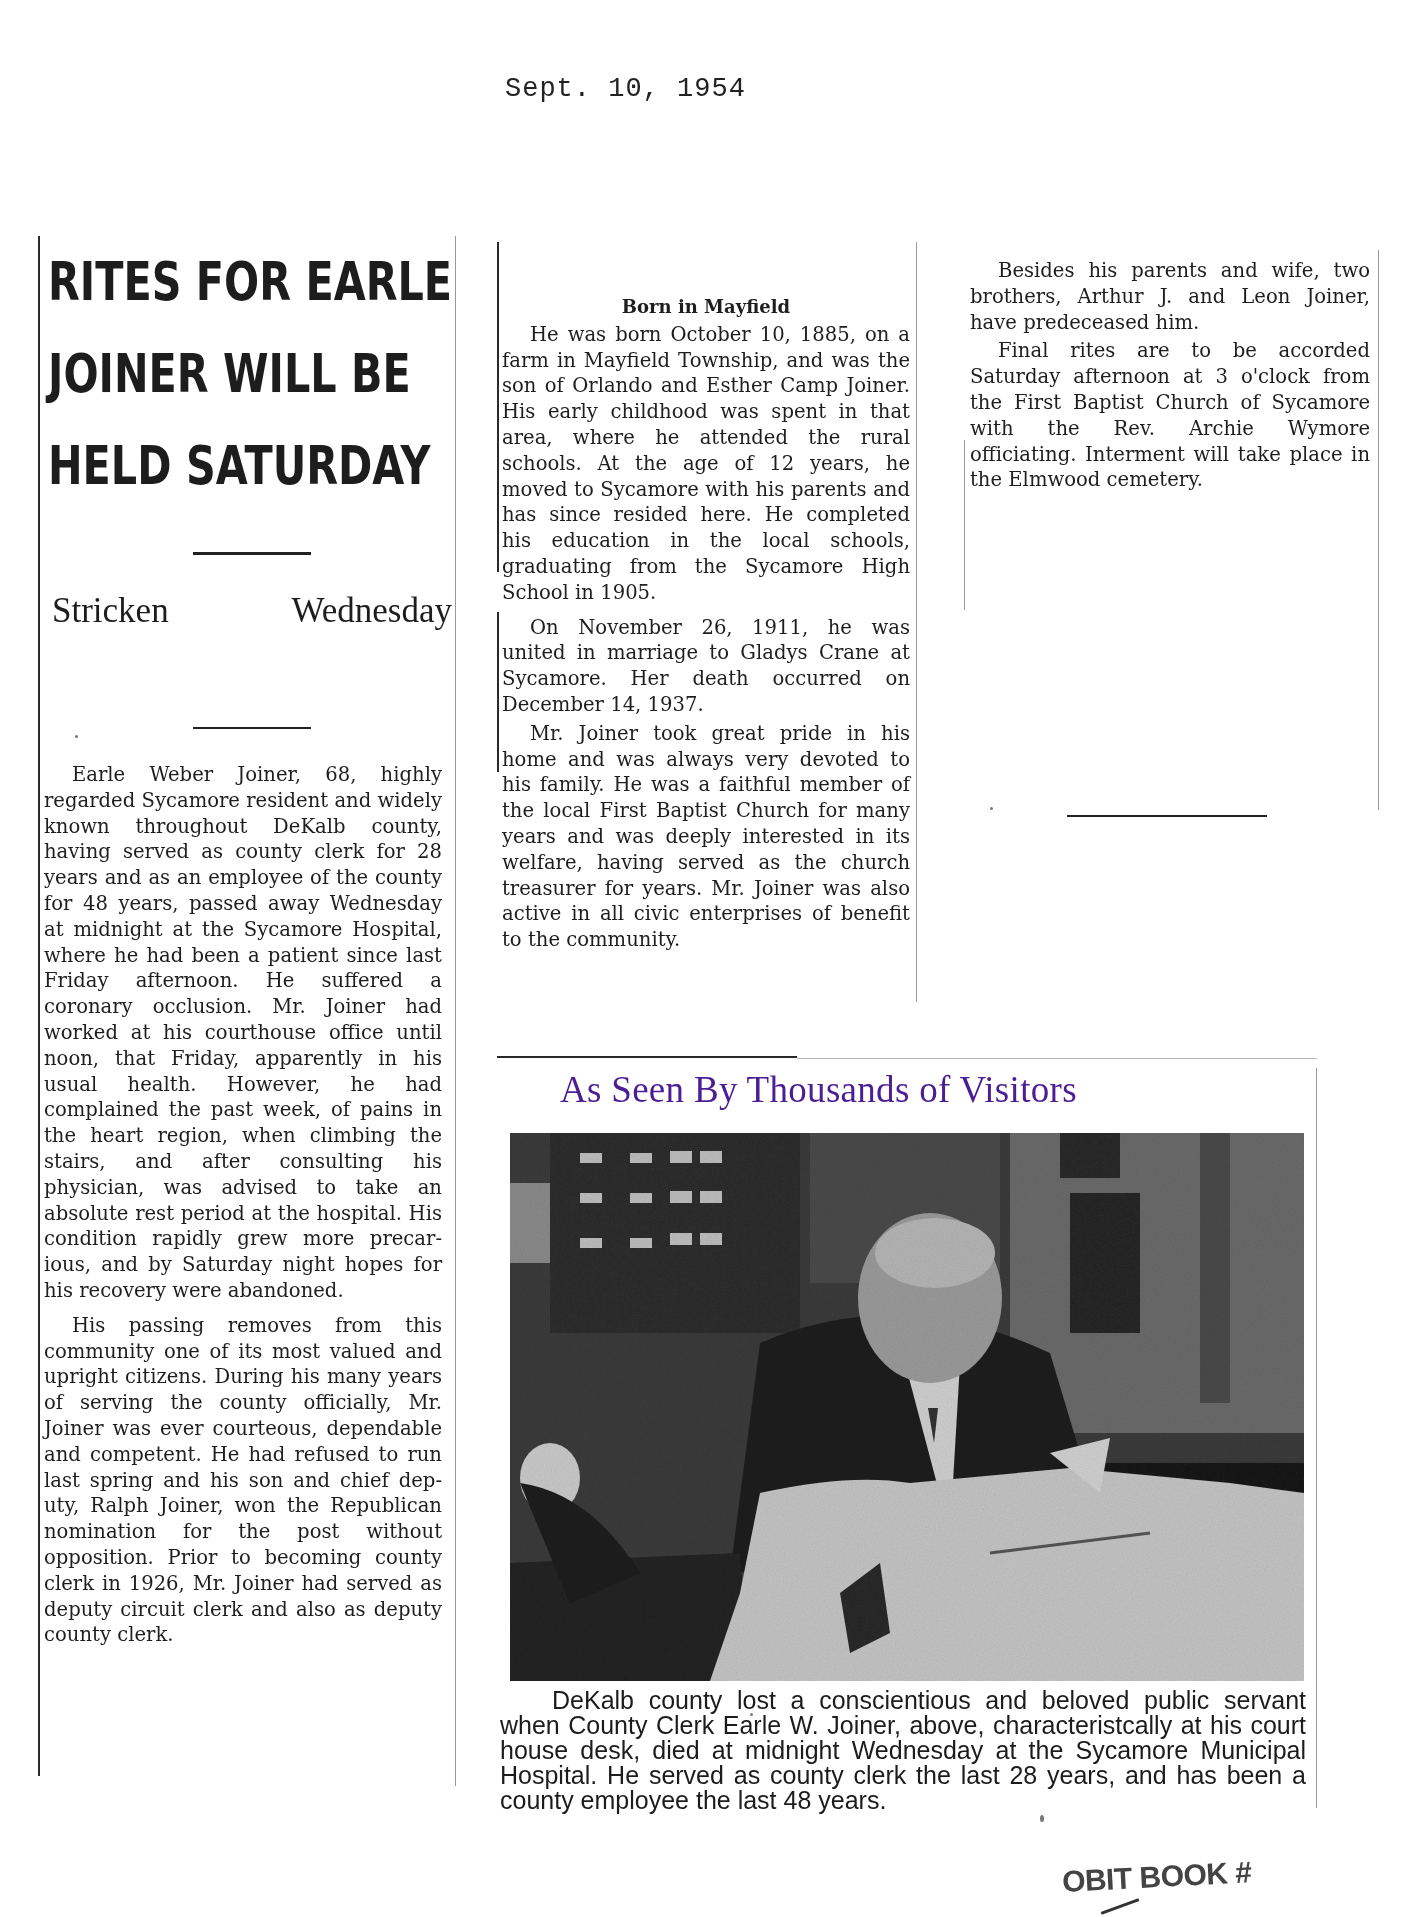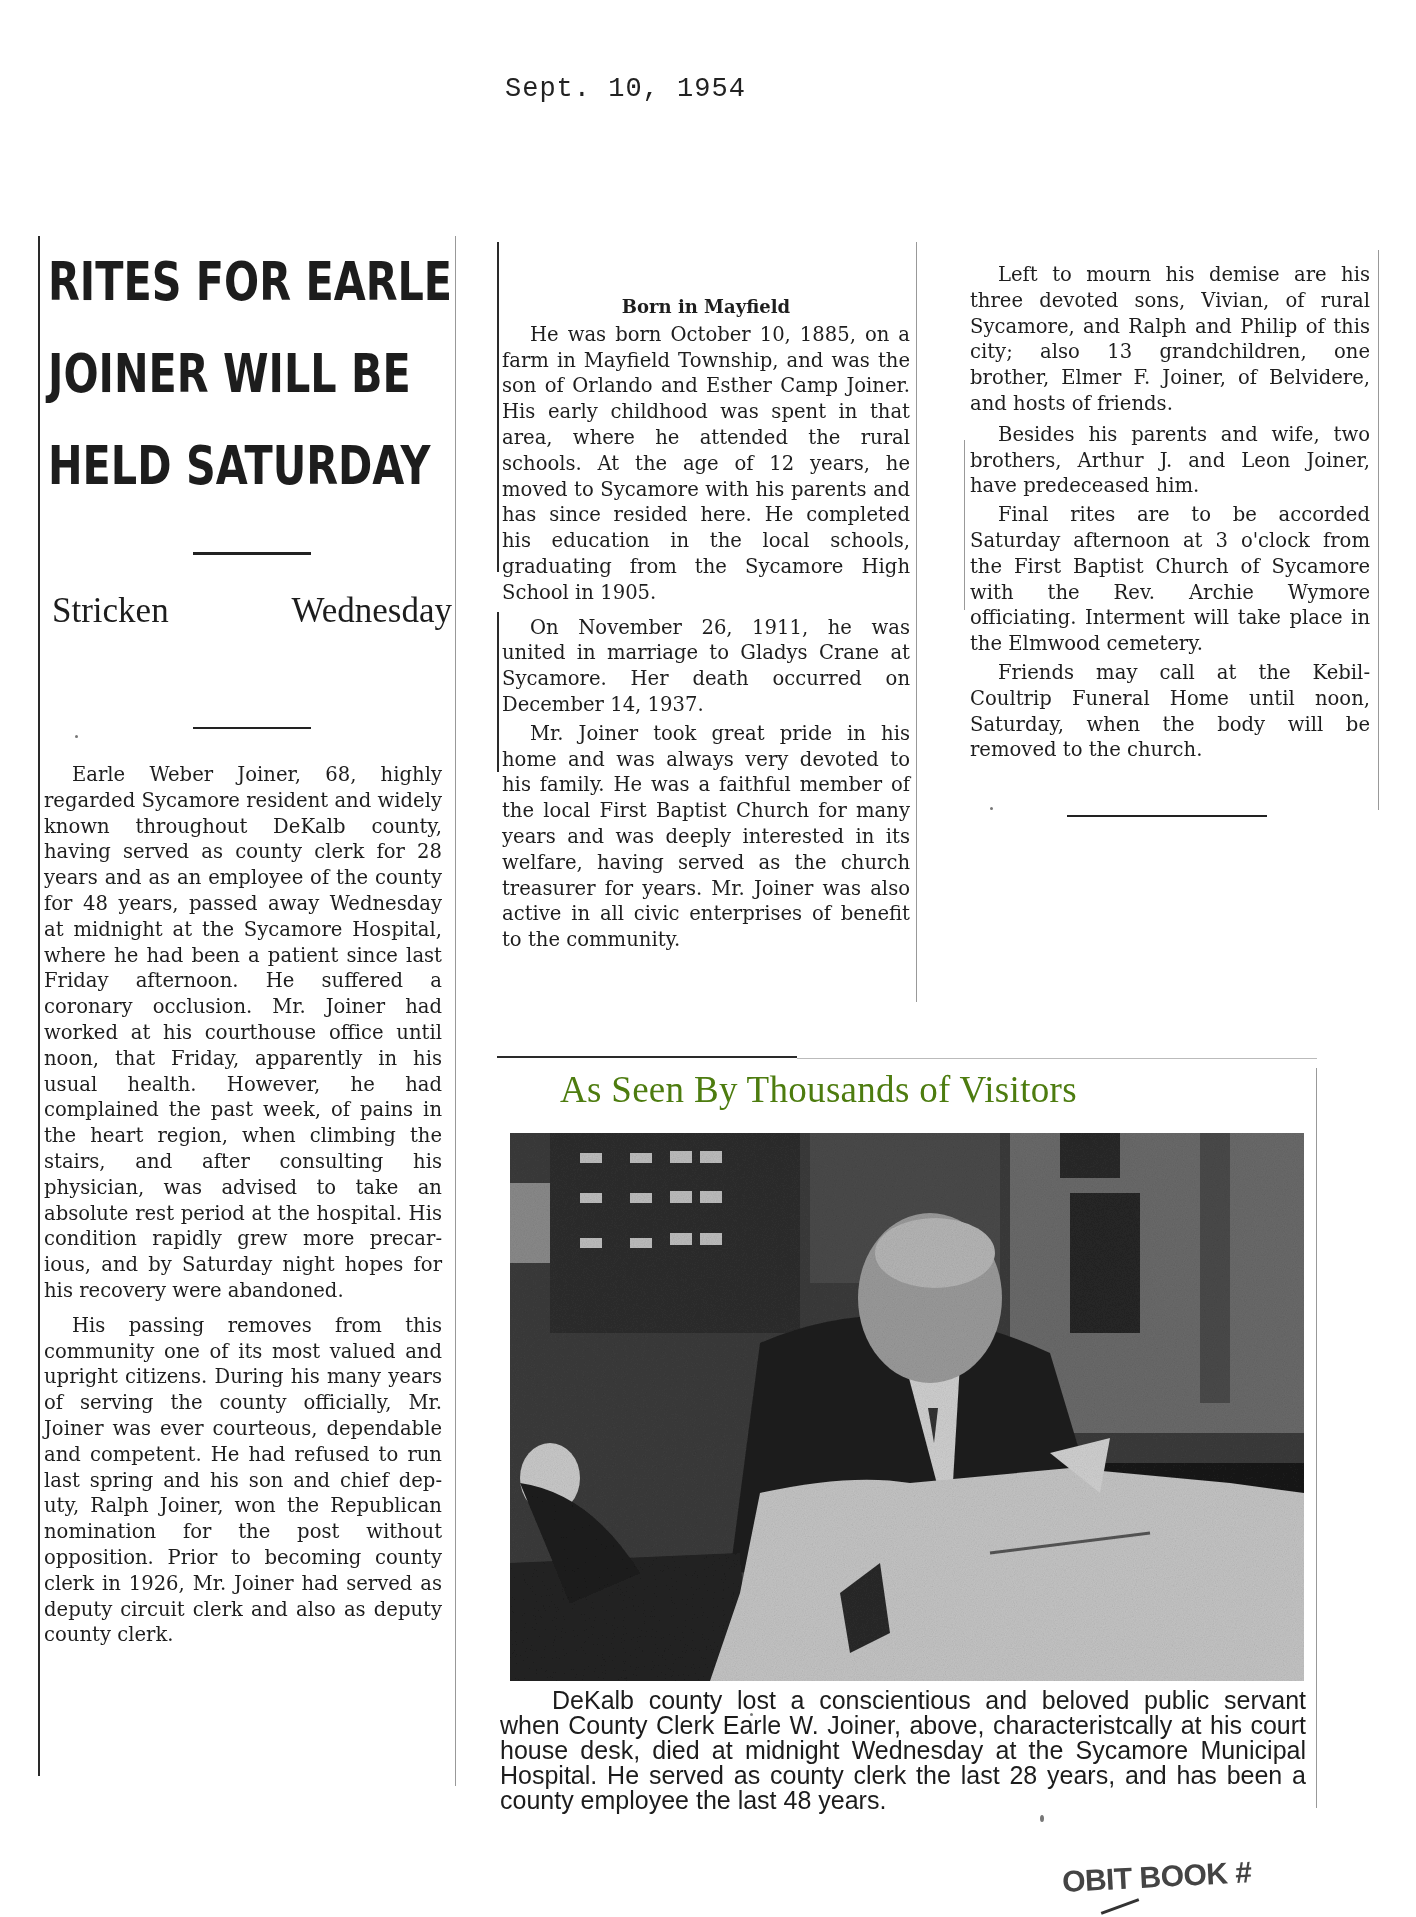--- a/index.html
+++ b/index.html
@@ -12,21 +12,21 @@
   .headline div { white-space: nowrap; }
   .short-rule { height: 3px; background: #222; }
   .subhead { left: 48px; top: 582px; width: 408px; font-family: "Liberation Serif", "DejaVu Serif", serif; font-size: 35px; line-height: 57px; color: #1d1d1d; text-align: right; }
   .subhead .l1 { display: flex; justify-content: space-between; padding: 0 4px; }
   .body-text { font-family: "DejaVu Serif", "Liberation Serif", serif; font-size: 19.6px; line-height: 25.8px; color: #1e1e1e; text-align: justify; hyphens: manual; }
   .body-text p { margin: 0 0 9px 0; text-indent: 28px; }
   .col1 { left: 44px; top: 762px; width: 398px; }
   .col2 { left: 502px; top: 248px; width: 408px; }
   .col3 { left: 970px; top: 262px; width: 400px; }
   .section-head { font-family: "DejaVu Serif", serif; font-weight: bold; font-size: 18px; text-align: center; margin-bottom: 2px; text-indent: 0; margin-top: 46px; }
-  .photo-head { left: 560px; top: 1068px; font-family: "Liberation Serif", "DejaVu Serif", serif; font-size: 37px; color: #4d7c0f; letter-spacing: 0.3px; }
+  .photo-head { left: 560px; top: 1068px; font-family: "Liberation Serif", "DejaVu Serif", serif; font-size: 37px; color: #4c1d95; letter-spacing: 0.3px; }
   .photo { left: 510px; top: 1133px; width: 794px; height: 548px; background: #3a3a3a; overflow: hidden; }
   .caption { left: 500px; top: 1688px; width: 806px; font-family: "Liberation Sans", sans-serif; font-size: 25px; line-height: 25px; color: #1c1c1c; text-align: justify; transform: scaleX(1); }
   .caption p { margin: 0; text-indent: 52px; }
   .stamp { left: 1063px; top: 1865px; font-family: "Liberation Sans", sans-serif; font-weight: bold; font-size: 30px; color: #444; transform: rotate(-3deg); transform-origin: left bottom; letter-spacing: -0.5px; }
   .speck { position: absolute; background: #777; border-radius: 50%; }
 </style>
 </head>
 <body>
 
 <div class="abs dateline">Sept. 10, 1954</div>
@@ -60,24 +60,22 @@
 </div>
 
 <div class="abs body-text col2">
   <div class="section-head">Born in Mayfield</div>
   <p>He was born October 10, 1885, on a farm in Mayfield Township, and was the son of Orlando and Esther Camp Joiner. His early childhood was spent in that area, where he attended the rural schools. At the age of 12 years, he moved to Sycamore with his parents and has since resided here. He completed his education in the local schools, graduating from the Sycamore High School in 1905.</p>
   <p>On November 26, 1911, he was united in marriage to Gladys Crane at Sycamore. Her death occurred on December 14, 1937.</p>
   <p style="margin-top:-6px;">Mr. Joiner took great pride in his home and was always very devoted to his family. He was a faithful member of the local First Baptist Church for many years and was deeply interested in its welfare, having served as the church treasurer for years. Mr. Joiner was also active in all civic enterprises of benefit to the com­munity.</p>
 </div>
 
 <div class="abs body-text col3">
-  <p>Left to mourn his demise are his three devoted sons, Vivian, of rural Sycamore, and Ralph and Philip of this city; also 13 grand­children, one brother, Elmer F. Joiner, of Belvidere, and hosts of friends.</p>
   <p style="margin-top:-4px;">Besides his parents and wife, two brothers, Arthur J. and Leon Joiner, have predeceased him.</p>
   <p style="margin-top:-6px;">Final rites are to be accorded Saturday afternoon at 3 o'clock from the First Baptist Church of Sycamore with the Rev. Archie Wymore officiating. Interment will take place in the Elmwood cemetery.</p>
-  <p style="margin-top:-6px;">Friends may call at the Kebil-Coultrip Funeral Home until noon, Saturday, when the body will be removed to the church.</p>
 </div>
 <div class="abs short-rule" style="left:1067px; top:815px; width:200px; height:2px;"></div>
 
 <div class="abs" style="left:497px; top:1056px; width:300px; height:2px; background:#2a2a2a;"></div>
 <div class="abs" style="left:797px; top:1058px; width:520px; height:1px; background:#bbb;"></div>
 <div class="col-rule thin" style="left:1316px; top:1068px; height:740px;"></div>
 <div class="abs photo-head">As Seen By Thousands of Visitors</div>
 
 <div class="abs photo" title="County Clerk Earle W. Joiner seated at his court house desk">
   <svg width="794" height="548" viewBox="0 0 794 548">

